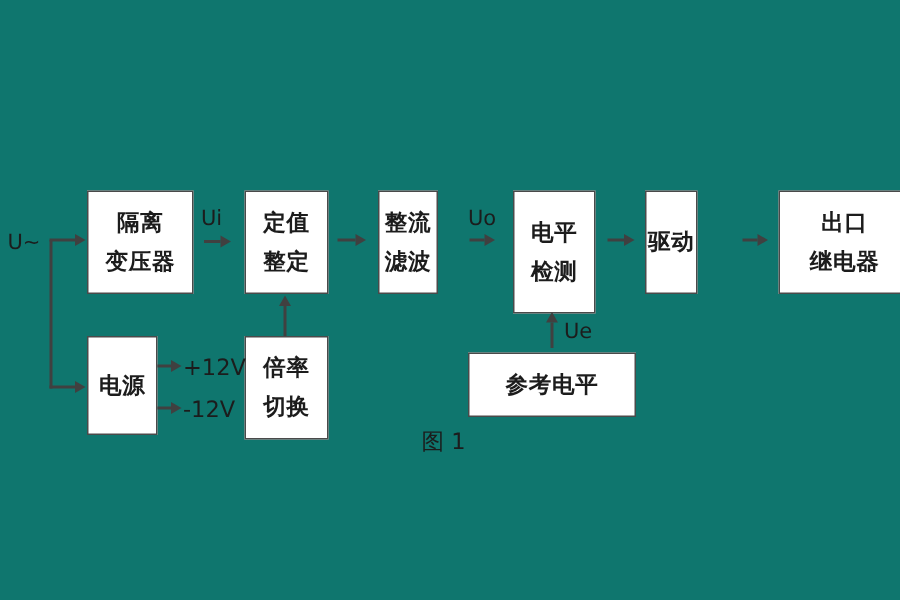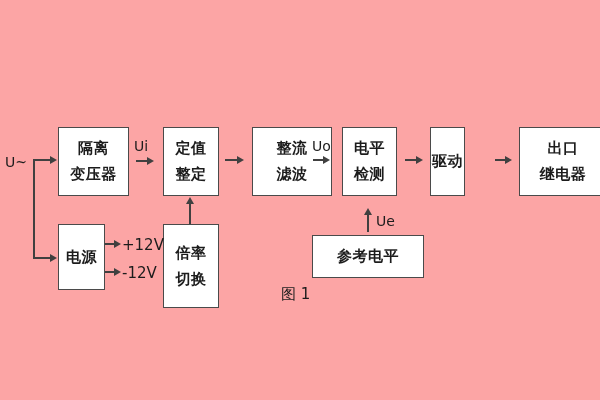--- a/index.html
+++ b/index.html
@@ -1,17 +1,17 @@
 <!DOCTYPE html>
 <html><head>
 <meta charset="utf-8">
 <style>
   html,body { margin:0; padding:0; background:#ffffff; }
   .canvas {
-    position:relative; width:600px; height:400px; background:#fca5a5;
+    position:relative; width:600px; height:400px; background:#0f766e;
     font-family:"DejaVu Sans","Liberation Sans",sans-serif;
     color:#1c1c1c; overflow:hidden;
   }
   .box {
     position:absolute; box-sizing:border-box;
     border:1.5px solid #4a4a4a; background:#ffffff;
     display:flex; flex-direction:column; align-items:center; justify-content:center;
     gap:11px; font-size:15px; font-weight:600; letter-spacing:0.5px; line-height:1;
     white-space:nowrap;
   }
@@ -40,44 +40,44 @@
   <div class="box" style="left:58px;top:127px;width:71px;height:69px">
     <span>隔离</span>
     <span>变压器</span>
   </div>
 
   <div class="box" style="left:163px;top:127px;width:56px;height:69px">
     <span>定值</span>
     <span>整定</span>
   </div>
 
-  <div class="box" style="left:252px;top:127px;width:80px;height:69px">
+  <div class="box" style="left:252px;top:127px;width:40px;height:69px">
     <span>整流</span>
     <span>滤波</span>
   </div>
 
-  <div class="box" style="left:342px;top:127px;width:55px;height:69px">
+  <div class="box" style="left:342px;top:127px;width:55px;height:82px">
     <span>电平</span>
     <span>检测</span>
   </div>
 
   <div class="box" style="left:430px;top:127px;width:35px;height:69px">
     <span>驱动</span>
   </div>
 
   <div class="box" style="left:519px;top:127px;width:88px;height:69px">
     <span>出口</span>
     <span>继电器</span>
   </div>
 
   <div class="box" style="left:58px;top:224px;width:47px;height:66px">
     <span>电源</span>
   </div>
 
-  <div class="box" style="left:163px;top:224px;width:56px;height:84px">
+  <div class="box" style="left:163px;top:224px;width:56px;height:69px">
     <span>倍率</span>
     <span>切换</span>
   </div>
 
   <div class="box" style="left:312px;top:235px;width:112px;height:43px">
     <span>参考电平</span>
   </div>
 
   <span class="lbl f14" style="left:5px;top:155px">U~</span>
   <span class="lbl f14" style="left:134px;top:139px">Ui</span>

